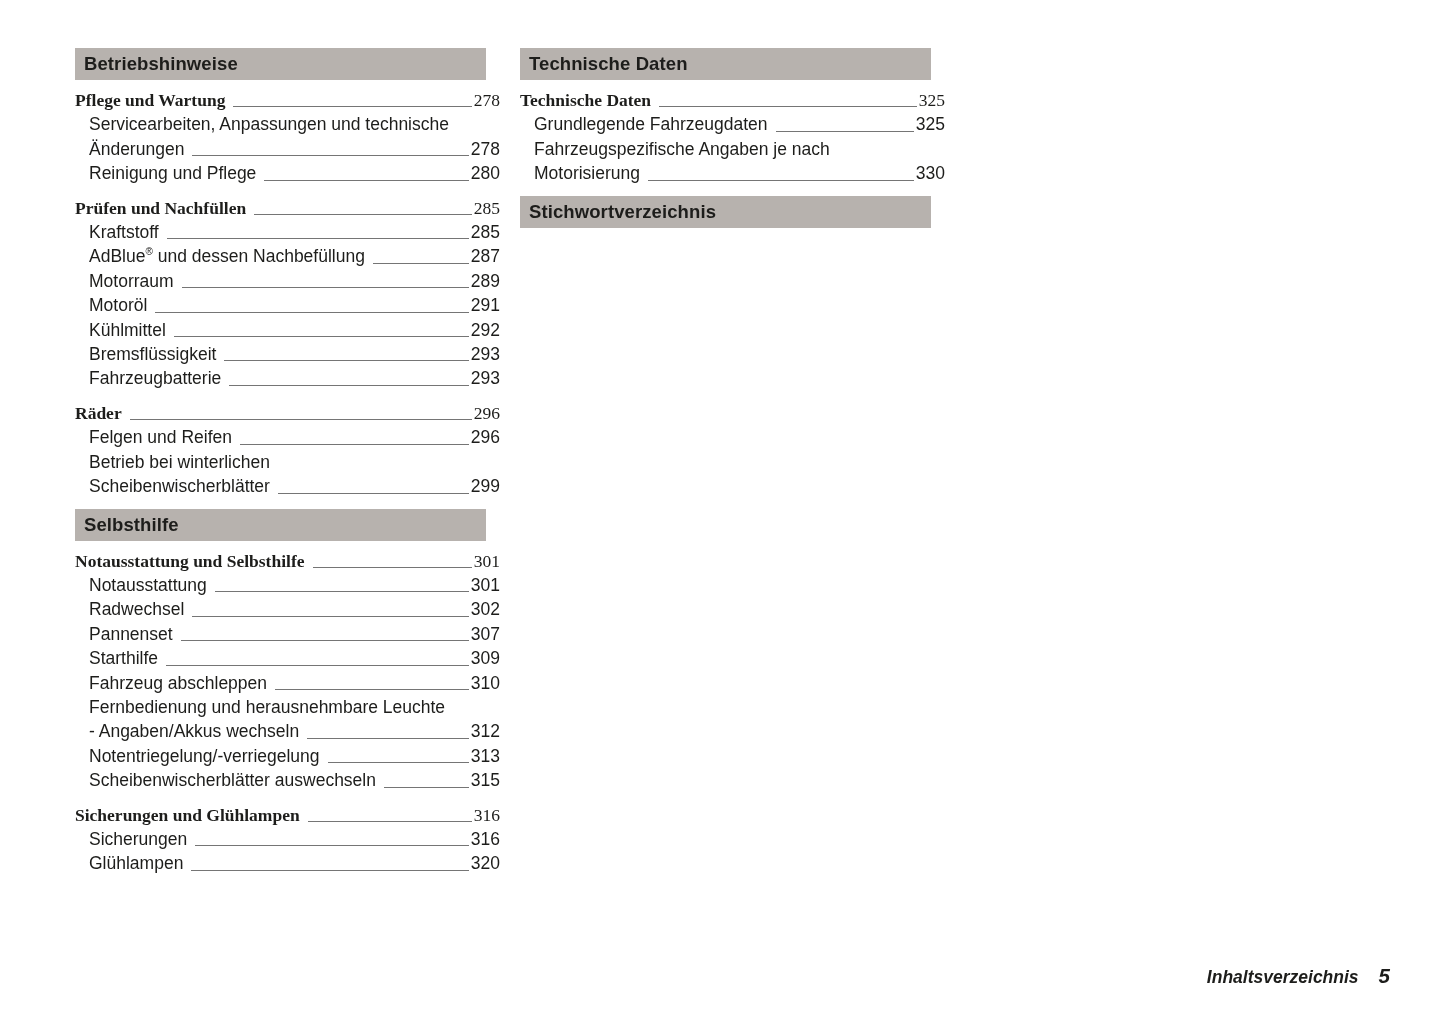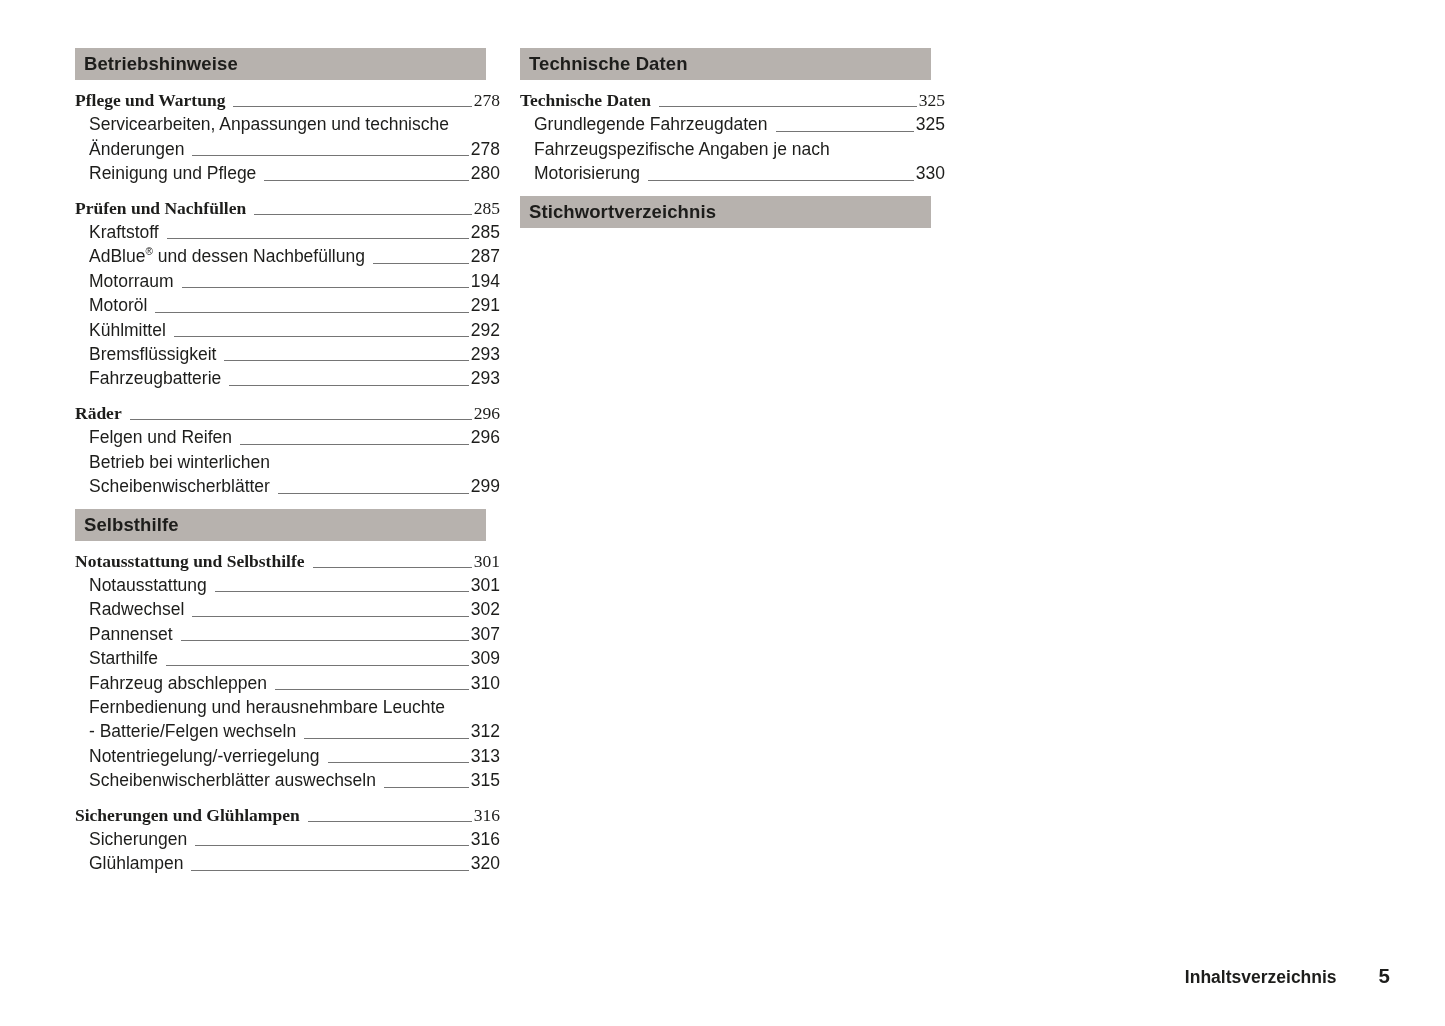--- a/index.html
+++ b/index.html
@@ -71,21 +71,22 @@
     font-size: 10px;
     vertical-align: super;
     line-height: 0;
   }
   .footer {
     position: absolute;
     top: 964px;
     right: 55px;
     display: flex;
     align-items: baseline;
-    gap: 42px;
+    gap: 20px;
+    font-style: italic;
   }
   .footer-label {
     font-size: 17.5px;
     font-weight: 700;
   }
   .footer-page {
     font-size: 20.5px;
     font-weight: 700;
   }
 </style>
@@ -129,21 +130,21 @@
           <span class="page">285</span>
         </div>
         <div class="row sub">
           <span class="entry-label">AdBlue<sup class="reg">®</sup> und dessen Nachbefüllung</span>
           <span class="leader"></span>
           <span class="page">287</span>
         </div>
         <div class="row sub">
           <span class="entry-label">Motorraum</span>
           <span class="leader"></span>
-          <span class="page">194</span>
+          <span class="page">289</span>
         </div>
         <div class="row sub">
           <span class="entry-label">Motoröl</span>
           <span class="leader"></span>
           <span class="page">291</span>
         </div>
         <div class="row sub">
           <span class="entry-label">Kühlmittel</span>
           <span class="leader"></span>
           <span class="page">292</span>
@@ -210,21 +211,21 @@
         </div>
         <div class="row sub">
           <span class="entry-label">Fahrzeug abschleppen</span>
           <span class="leader"></span>
           <span class="page">310</span>
         </div>
         <div class="row sub">
           <span class="entry-label">Fernbedienung und herausnehmbare Leuchte</span>
         </div>
         <div class="row sub">
-          <span class="entry-label">- Batterie/Felgen wechseln</span>
+          <span class="entry-label">- Angaben/Akkus wechseln</span>
           <span class="leader"></span>
           <span class="page">312</span>
         </div>
         <div class="row sub">
           <span class="entry-label">Notentriegelung/-verriegelung</span>
           <span class="leader"></span>
           <span class="page">313</span>
         </div>
         <div class="row sub">
           <span class="entry-label">Scheibenwischerblätter auswechseln</span>

